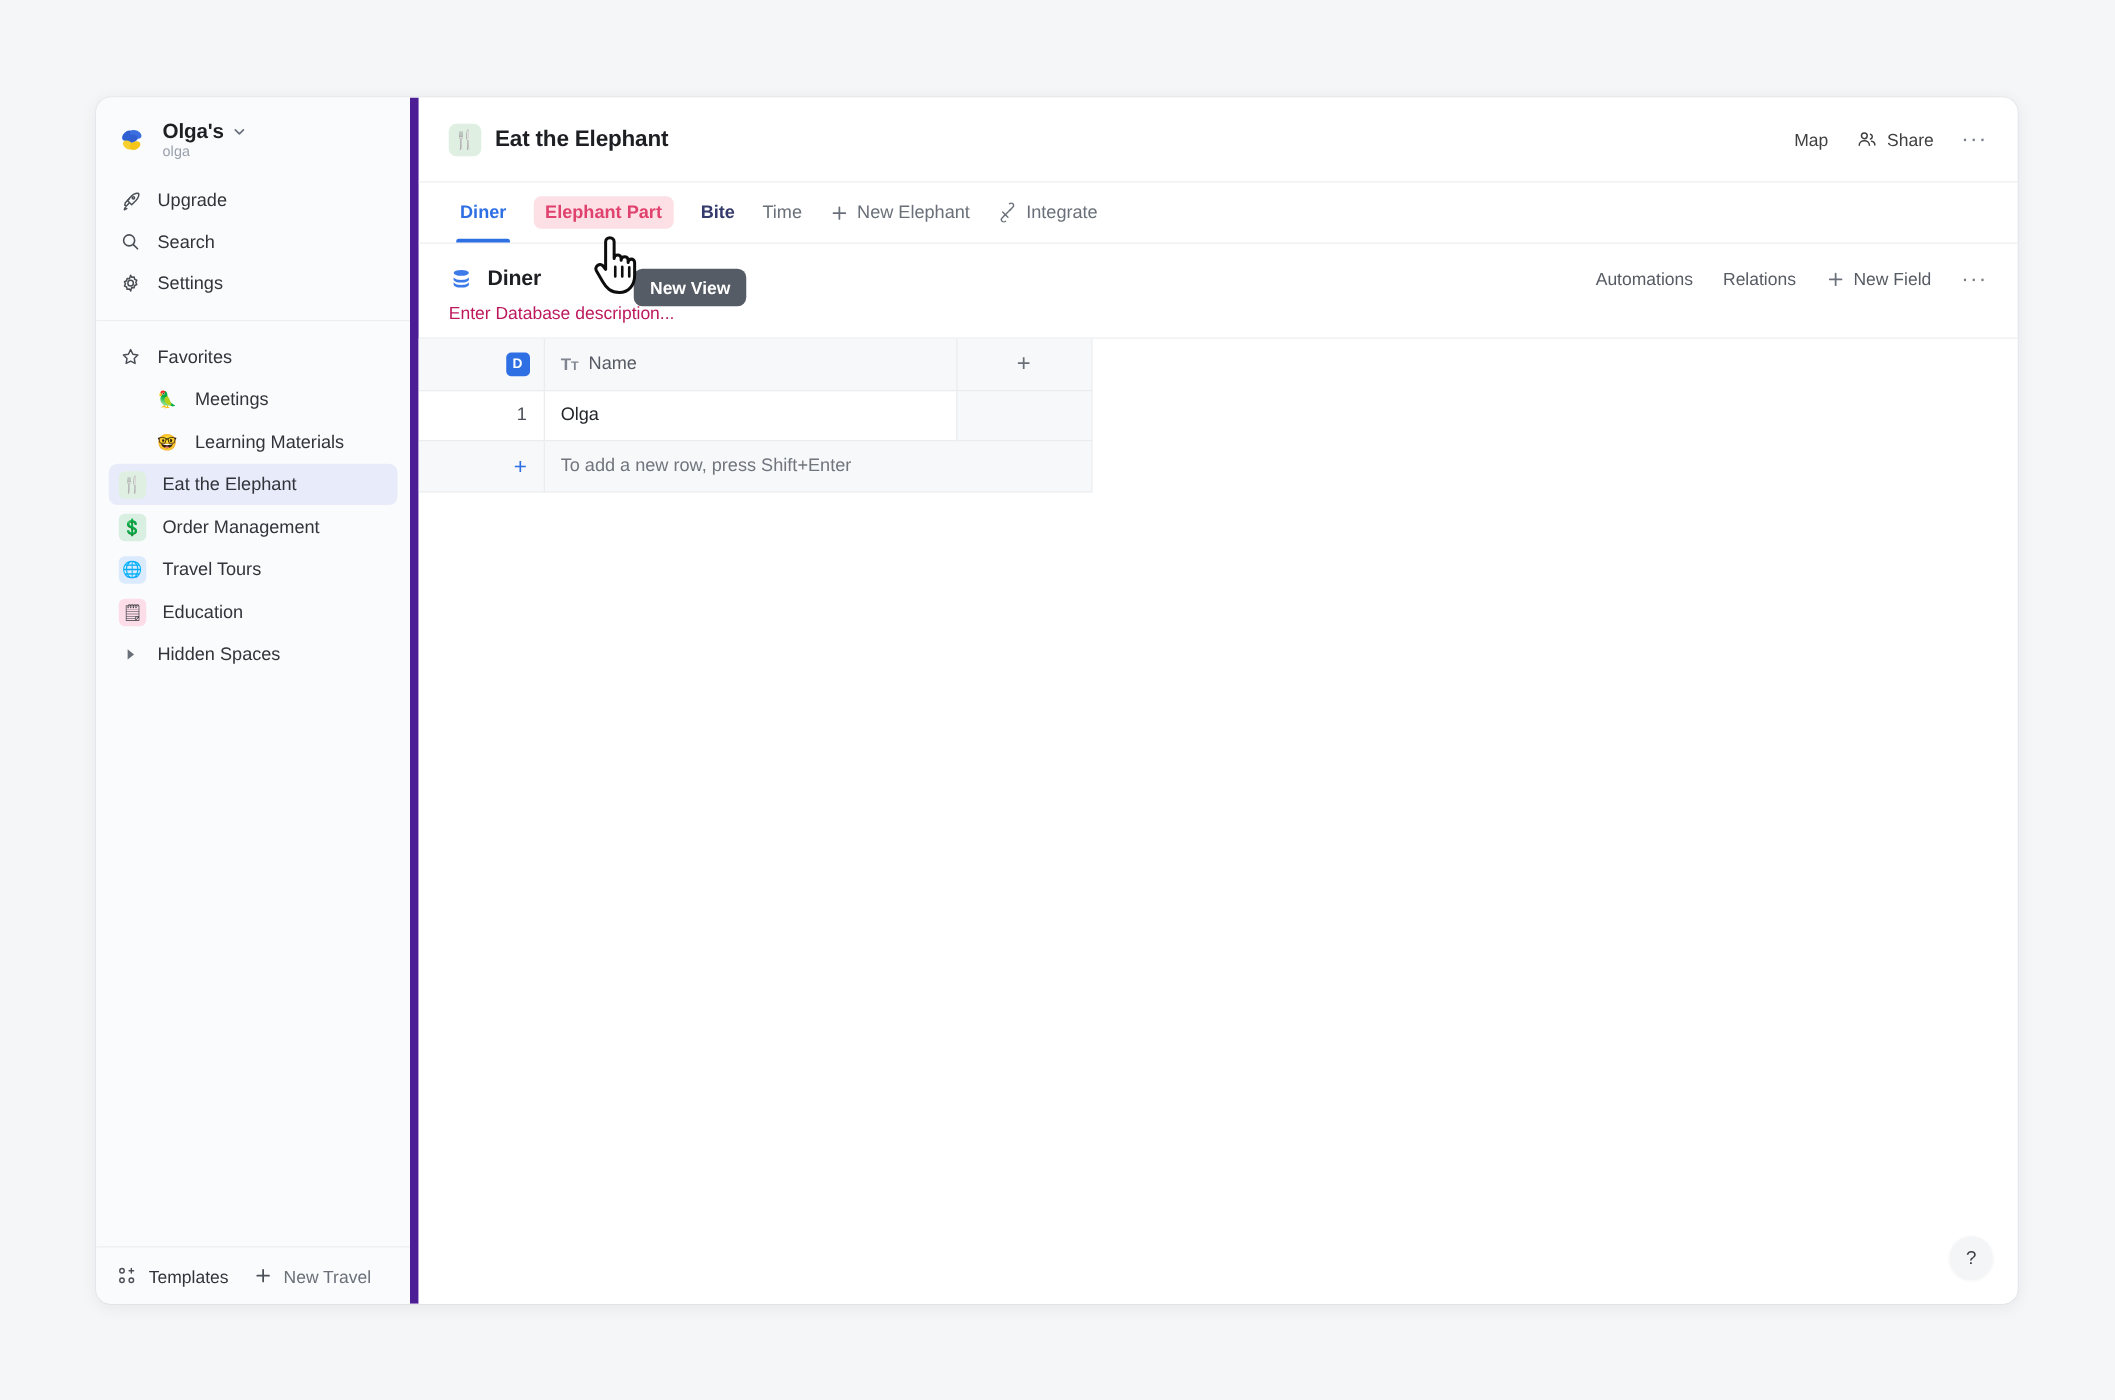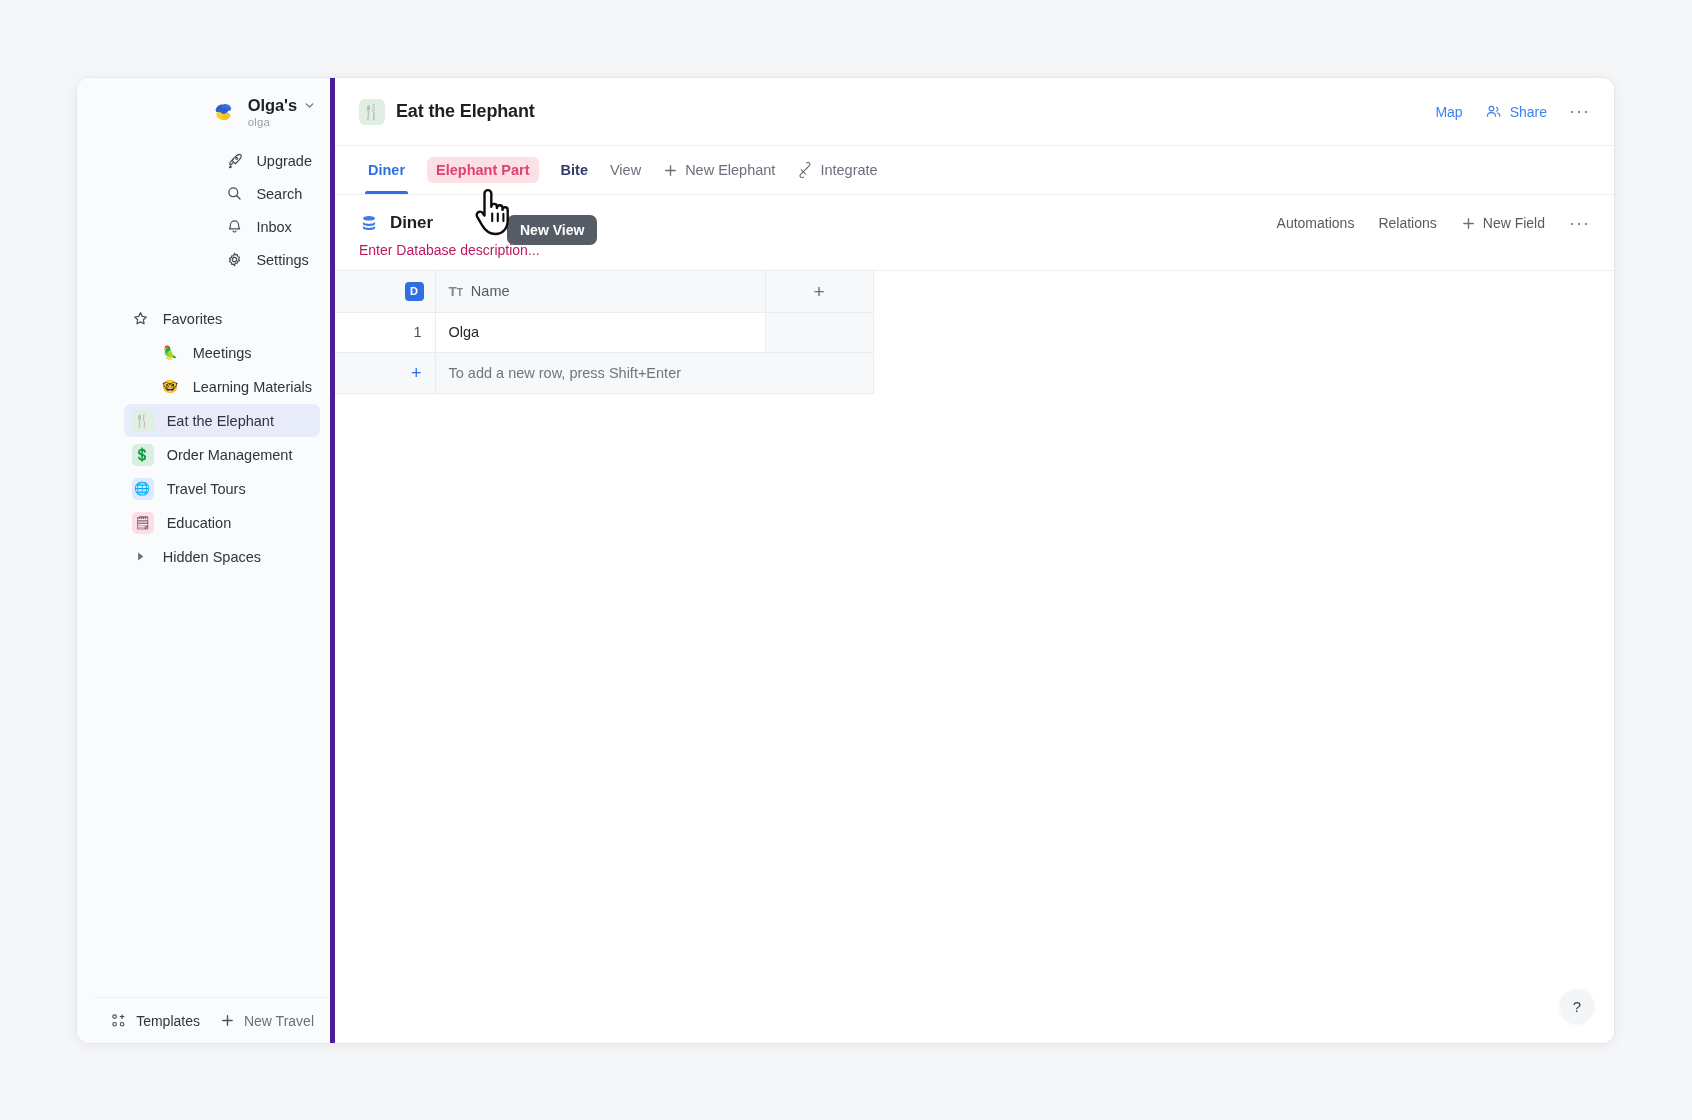--- a/index.html
+++ b/index.html
@@ -23,25 +23,24 @@
     box-shadow: 0 2px 14px rgba(16,24,40,0.07), 0 0 0 1px rgba(16,24,40,0.035);
     display: flex;
     overflow: hidden;
   }
 
   
   .sidebar {
     width: 258px;
     min-width: 258px;
     background: #fafbfc;
-    border-right: 5px solid #4c1d95;
+    border-right: 7px solid #4c1d95;
     display: flex;
     flex-direction: column;
     position: relative;
-    align-items: flex-end;
   }
 
   .ws-header {
     display: flex;
     align-items: center;
     gap: 11px;
     padding: 18px 14px 14px 16px;
   }
   .ws-logo {
     width: 26px; height: 26px;
@@ -155,21 +154,21 @@
     letter-spacing: -0.15px;
   }
   .header-right {
     margin-left: auto;
     display: flex;
     align-items: center;
     gap: 22px;
   }
   .hdr-btn {
     display: flex; align-items: center; gap: 8px;
-    font-size: 14px; color: #3b82f6; cursor: pointer;
+    font-size: 14px; color: #404040; cursor: pointer;
   }
   .hdr-dots { color: #777d86; font-size: 18px; cursor: pointer; line-height: 0.6; letter-spacing: 1px; }
 
   
   .tabbar {
     height: 49px;
     display: flex;
     align-items: center;
     gap: 4px;
     padding: 0 24px;
@@ -355,29 +354,20 @@
         <span>Upgrade</span>
       </div>
       <div class="nav-item">
         <span class="ic">
           <svg width="17" height="17" viewBox="0 0 20 20" fill="none" stroke="currentColor" stroke-width="1.5" stroke-linecap="round">
               <circle cx="8.6" cy="8.6" r="5.2"></circle>
               <path d="M12.6 12.6 16.5 16.5"></path>
             </svg>
         </span>
         <span>Search</span>
-      </div>
-      <div class="nav-item">
-        <span class="ic">
-          <svg width="17" height="17" viewBox="0 0 20 20" fill="none" stroke="currentColor" stroke-width="1.4" stroke-linecap="round" stroke-linejoin="round">
-            <path d="M5.2 8.2a4.8 4.8 0 0 1 9.6 0c0 3.5 1.2 4.6 1.2 4.6H4s1.2-1.1 1.2-4.6z"></path>
-            <path d="M8.3 15.4a1.9 1.9 0 0 0 3.4 0"></path>
-          </svg>
-        </span>
-        <span>Inbox</span>
       </div>
       <div class="nav-item">
         <span class="ic">
           <svg width="17" height="17" viewBox="0 0 20 20" fill="none" stroke="currentColor" stroke-width="1.4" stroke-linecap="round" stroke-linejoin="round">
             <circle cx="10" cy="10" r="2.6"></circle>
             <path d="M10 2.6l1.1 1.9 2.2-.3.5 2.2 2 .9-.9 2 .9 2-2 .9-.5 2.2-2.2-.3L10 17.4l-1.1-1.9-2.2.3-.5-2.2-2-.9.9-2-.9-2 2-.9.5-2.2 2.2.3z"></path>
           </svg>
         </span>
         <span>Settings</span>
       </div>
@@ -490,21 +480,21 @@
       <div class="tab is-active">
         <span>Diner</span>
       </div>
       <div class="tab accent-pink">
         <span class="pill">Elephant Part</span>
       </div>
       <div class="tab accent-navy">
         <span>Bite</span>
       </div>
       <div class="tab muted">
-        <span>View</span>
+        <span>Time</span>
       </div>
       <div class="tab muted">
         <span class="ic">
           <svg width="15" height="15" viewBox="0 0 16 16" fill="none" stroke="currentColor" stroke-width="1.5" stroke-linecap="round">
               <path d="M8 3v10M3 8h10"></path>
             </svg>
         </span>
         <span>New Elephant</span>
       </div>
       <div class="tab muted">

